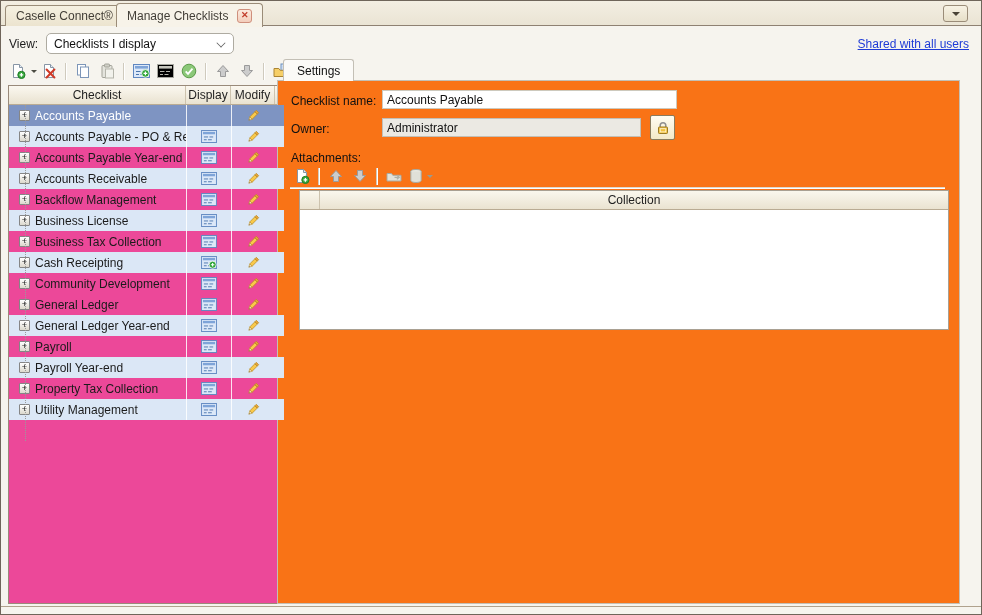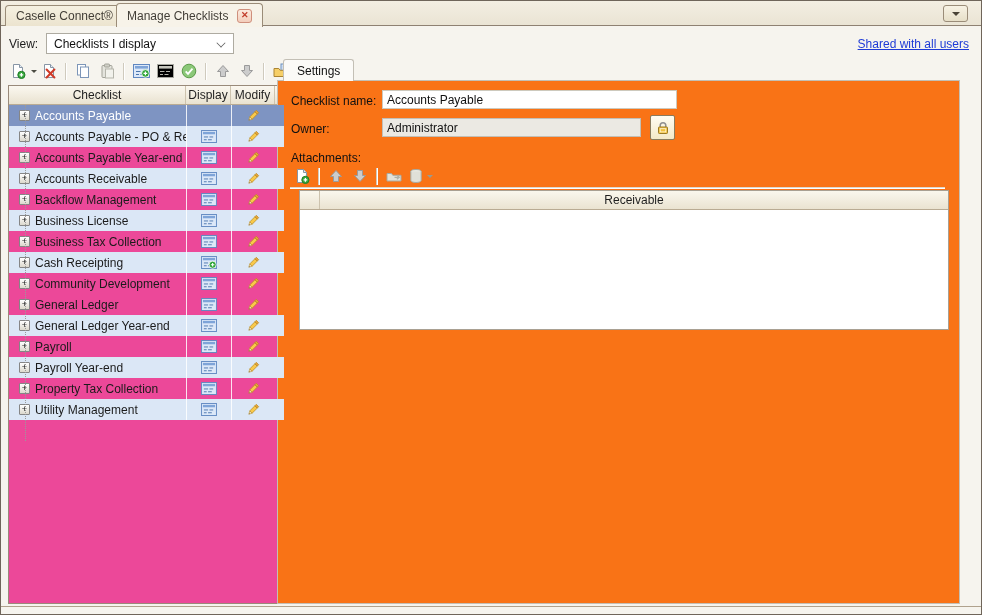--- a/index.html
+++ b/index.html
@@ -20,21 +20,21 @@
              display:flex; align-items:center; justify-content:center; line-height:1; }
   .strip-dropdown{ position:absolute; right:13px; top:4px; width:25px; height:17px;
                    border:1px solid #9a8c78; border-radius:3px;
                    background:linear-gradient(#f7f2e4,#e7dfc8); display:flex; align-items:center; justify-content:center; }
   .caret-dn{ width:0; height:0; border-left:4px solid transparent; border-right:4px solid transparent;
              border-top:4px solid #4a4336; }
 
   
   .view-label{ position:absolute; left:8px; top:36px; font-size:12px; color:#1c1c1c; }
   .view-combo{ position:absolute; left:45px; top:32px; width:188px; height:21px; background:#fff;
-               border:1px solid #aeaba1; border-radius:0; display:flex; align-items:center;
+               border:1px solid #aeaba1; border-radius:5px; display:flex; align-items:center;
                justify-content:space-between; padding:0 7px; font-size:12px; color:#111; cursor:default; }
   .chev{ width:9px; height:6px; position:relative; }
   .chev::before{ content:''; position:absolute; left:0; top:0; width:7px; height:7px;
                  border-right:1.4px solid #5c5c5c; border-bottom:1.4px solid #5c5c5c;
                  transform:rotate(45deg) scale(.8); top:-2px; }
   .shared-link{ position:absolute; right:12px; top:36px; font-size:12px; color:#1f3bd6;
                 text-decoration:underline; cursor:pointer;text-align:center; }
 
   
   .main-toolbar{ position:absolute; left:5px; top:58px; height:24px; display:flex; align-items:center; }
@@ -576,20 +576,20 @@
               <use href="#s-db-gray"></use>
             </svg>
           </div>
         <span class="mini-caret" style="border-top-color:#9a9a90"></span>
       </div>
       <div class="att-rule"></div>
 
       <div class="att-table">
         <div class="att-header">
           <div class="ath-sel"></div>
-          <div class="ath-desc">Receivable</div>
+          <div class="ath-desc">Collection</div>
         </div>
       </div>
     </div>
   </div>
 
   <div class="bottom-rule"></div>
 </div>
 
 </body></html>

